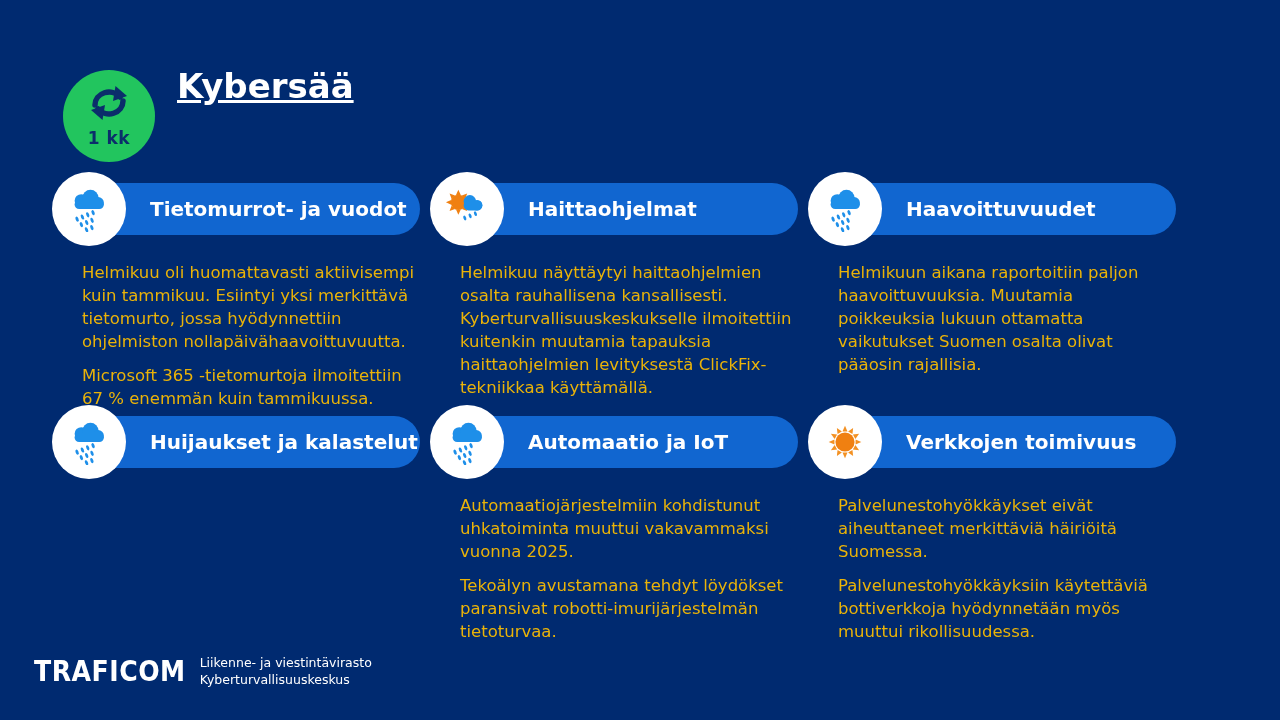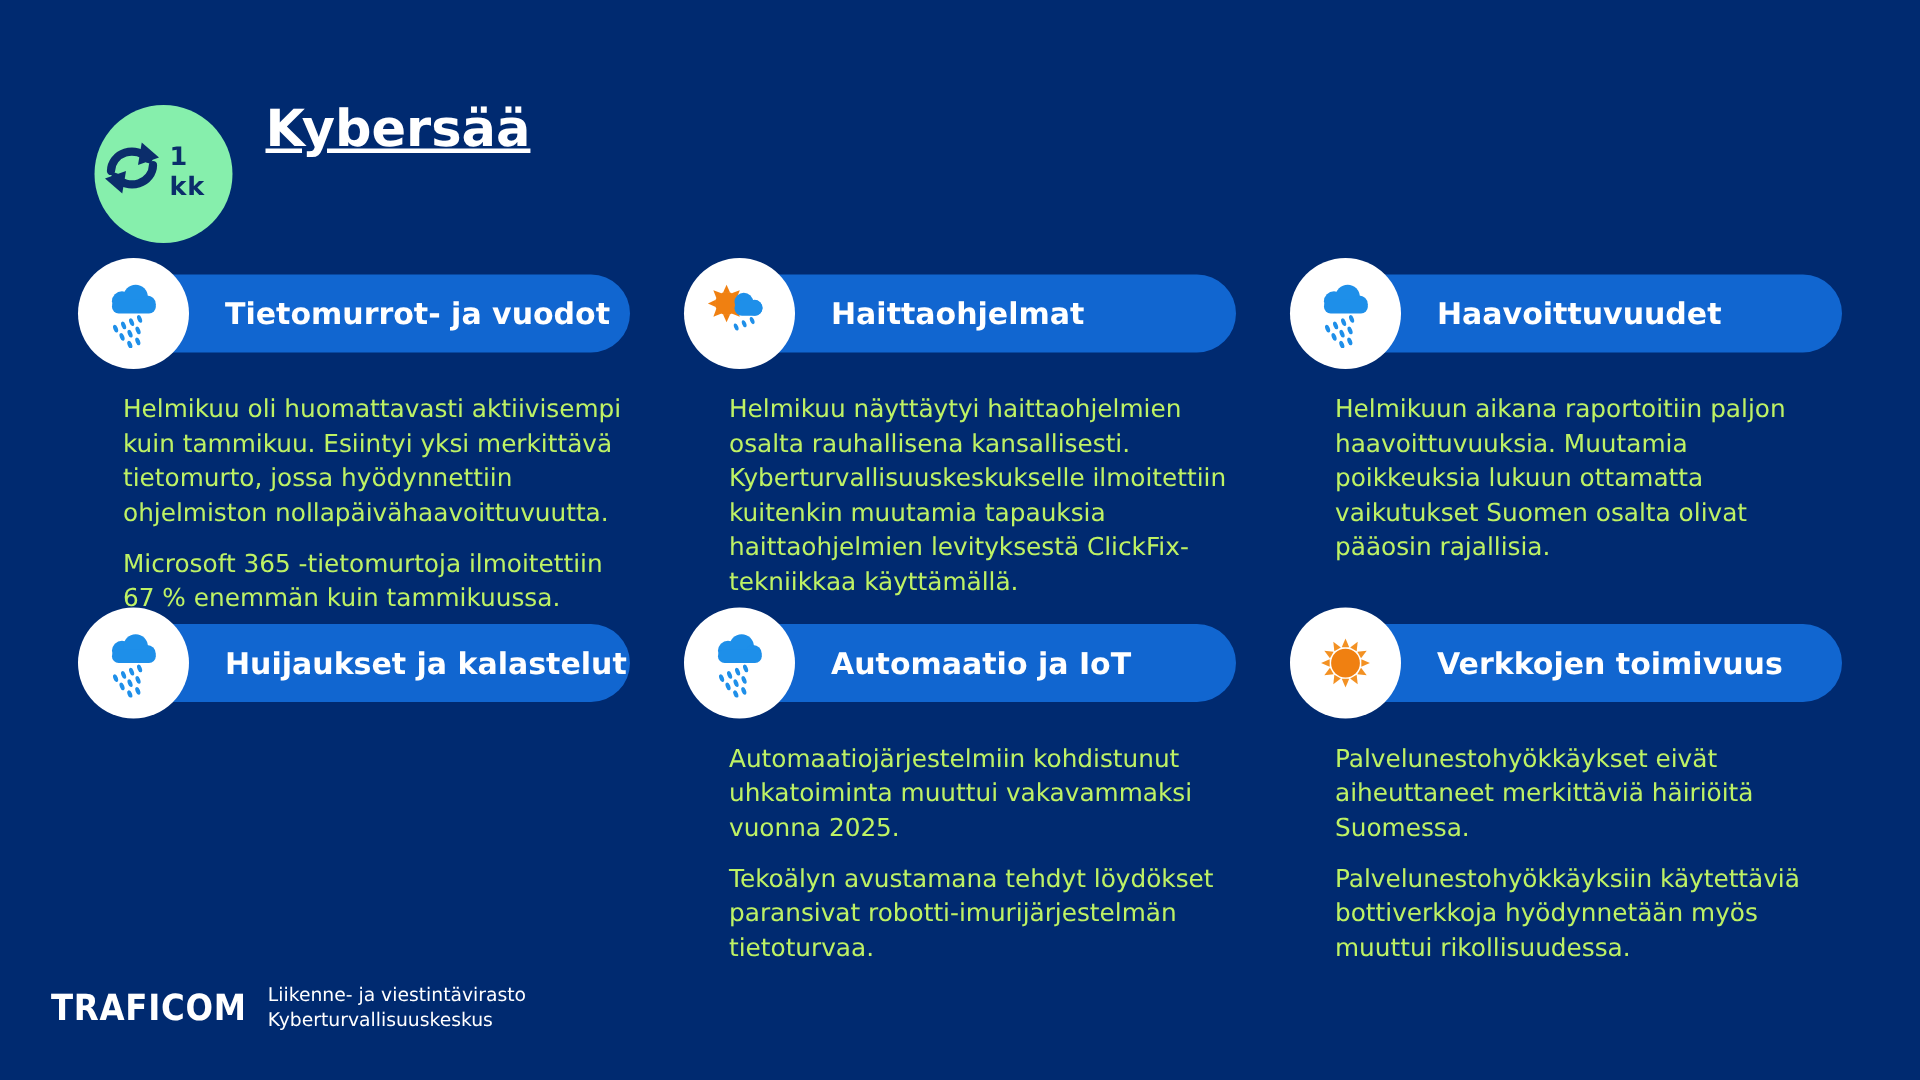--- a/index.html
+++ b/index.html
@@ -10,56 +10,56 @@
     font-family: "DejaVu Sans", "Liberation Sans", sans-serif;
     color: #ffffff;
     position: relative;
     overflow: hidden;
   }
 
   
   .header { position: absolute; top: 70px; left: 63px; display: flex; align-items: flex-start; }
   .logo-circle {
     width: 92px; height: 92px; border-radius: 50%;
-    background: #86efac; flex: 0 0 auto;
-    display: flex; flex-direction: row; align-items: center; justify-content: center;
+    background: #22c55e; flex: 0 0 auto;
+    display: flex; flex-direction: column; align-items: center; justify-content: center;
   }
   .logo-kk { color: #0b2d6b; font-weight: bold; font-size: 17px; margin-top: -2px; letter-spacing: 0.5px; }
   .titles { margin-left: 22px; margin-top: -2px; }
   .page-title    { font-size: 34px; font-weight: bold;  line-height: 1.08; text-decoration: underline; }
   .page-subtitle { font-size: 39px; font-weight: normal; line-height: 1.0; }
 
   
   .cards {
     position: absolute; top: 172px; left: 52px; width: 1140px;
     display: grid;
     grid-template-columns: repeat(3, 368px);
     grid-auto-rows: 233px;
-    column-gap: 36px;
+    column-gap: 10px;
   }
   .card { position: relative; }
   .card-header { position: relative; height: 74px; }
   .card-bar {
     position: absolute; left: 6px; right: 0; top: 11px; height: 52px;
     background: #1166d0; border-radius: 26px;
     display: flex; align-items: center; padding-left: 92px;
   }
   .card-title { font-size: 20px; font-weight: bold; color: #ffffff; white-space: nowrap; }
   .icon-circle {
     position: absolute; left: 0; top: 0; width: 74px; height: 74px;
     background: #ffffff; border-radius: 50%; z-index: 1;
     display: flex; align-items: center; justify-content: center;
   }
-  .card-body { padding: 15px 4px 0 30px; color: #bef264; font-size: 16.5px; line-height: 1.4; }
+  .card-body { padding: 15px 4px 0 30px; color: #eab308; font-size: 16.5px; line-height: 1.4; }
   .card-body p { margin: 0 0 11px 0; }
 
   
   .footer { position: absolute; left: 34px; top: 655px; display: flex; align-items: center; }
   .traficom-wordmark {
-    font-size: 24px; font-weight: bold; letter-spacing: 0.5px; color: #ffffff;
+    font-size: 28px; font-weight: bold; letter-spacing: 0.5px; color: #ffffff;
     font-stretch: condensed;
   }
   .footer-org { margin-left: 14px; font-size: 12.5px; line-height: 1.35; color: #ffffff; }
 </style>
 </head>
 <body>
 
 <div class="header">
   <div class="logo-circle">
     <span>

